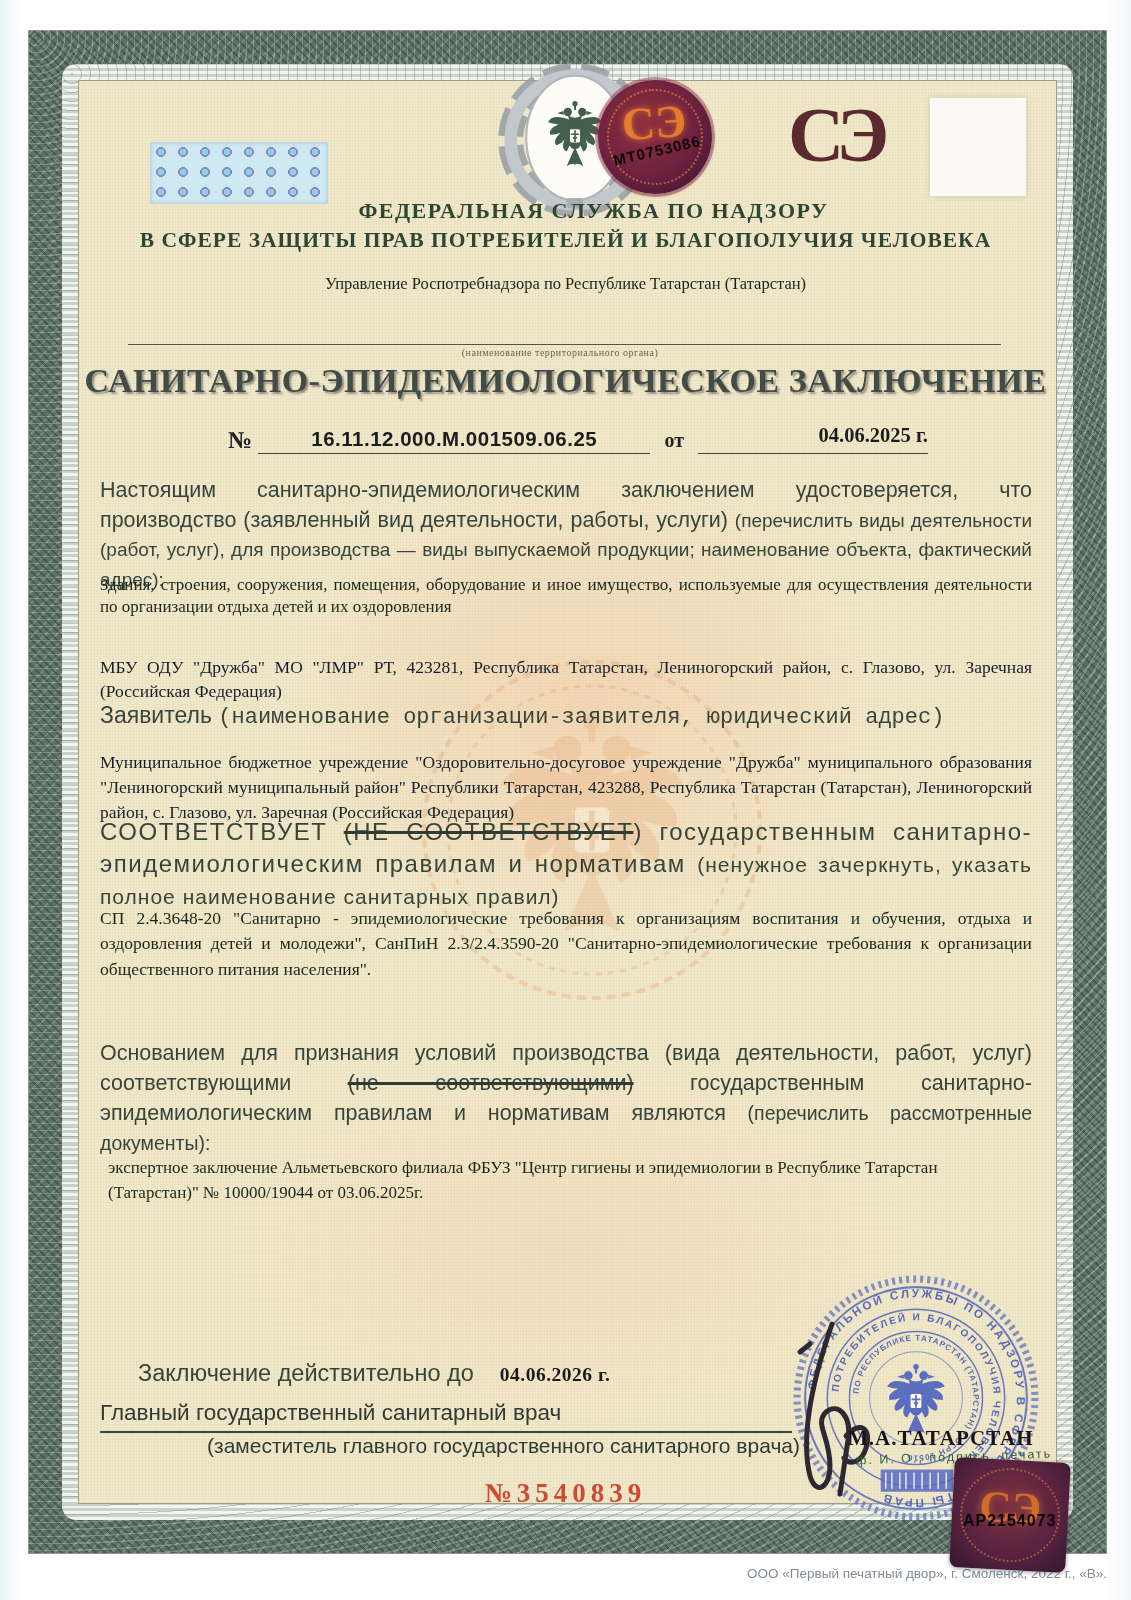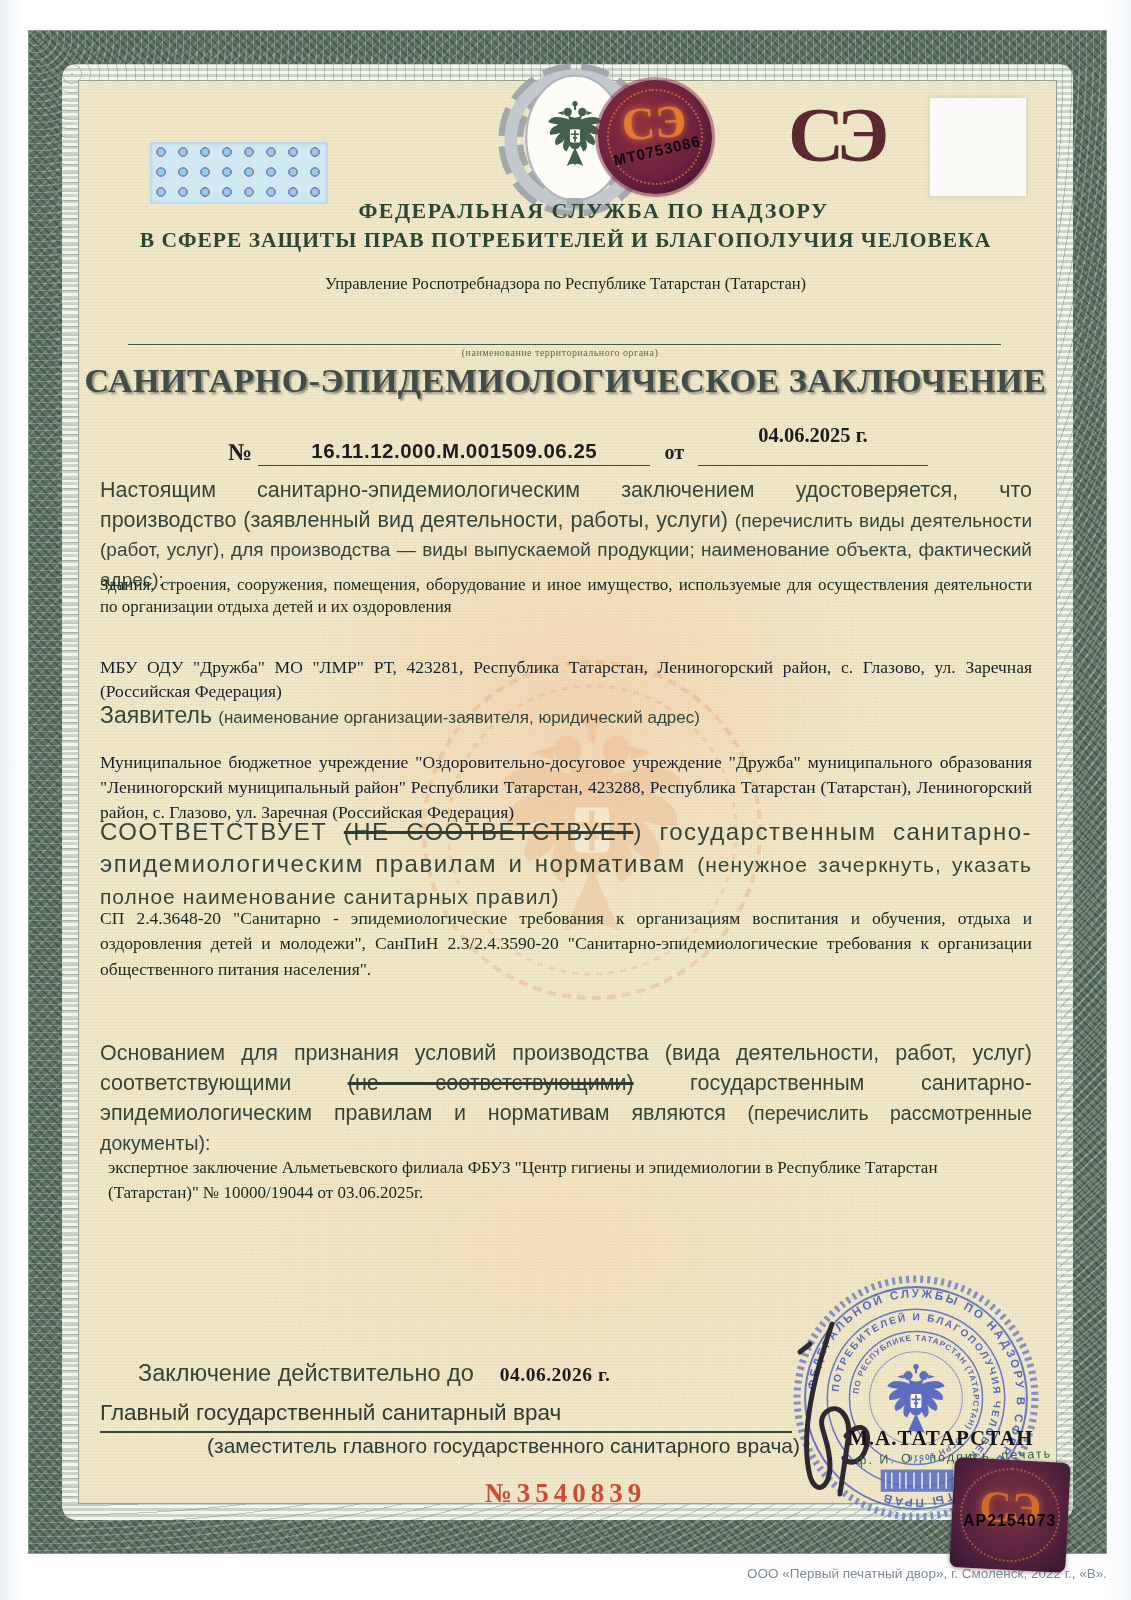--- a/index.html
+++ b/index.html
@@ -57,29 +57,29 @@
   .rule-cap{left:0;width:1048px;top:347px;text-align:center;font:10px "Liberation Serif",serif;color:#5a6a55;letter-spacing:.5px;margin-left:36px;}
   .doc-title{left:0;width:1131px;top:362px;text-align:center;
       font:bold 34px "Liberation Serif",serif;color:#414c46;letter-spacing:.5px;
       text-shadow:2px 2px 2px rgba(70,70,70,.55);}
   .num-row{left:228px;width:700px;top:424px;display:flex;align-items:flex-end;
       font:bold 21px "Liberation Serif",serif;color:#222;}
   .num-row .lbl{font:bold 24px "Liberation Serif",serif;padding-right:6px;}
   .num-row .fill{flex:1;text-align:center;border-bottom:1.5px solid #444;padding-bottom:2px;
       font:bold 20.5px "Liberation Sans",sans-serif;letter-spacing:.5px;color:#1d1d1d;}
   .num-row .ot{padding:0 14px 2px;font:bold 20px "Liberation Serif",serif;}
-  .num-row .fill2{width:230px;text-align:center;border-bottom:1.5px solid #444;padding-bottom:18px;
+  .num-row .fill2{width:230px;text-align:right;border-bottom:1.5px solid #444;padding-bottom:6px;
       font:bold 20.5px "Liberation Serif",serif;color:#1d1d1d;}
   .para{left:100px;width:932px;text-align:justify;color:#36453b;}
   .p-intro{top:476px;font:21.5px/1.38 "Liberation Sans",sans-serif;}
   .p-intro .small{font-size:19px;}
   .p-activity{top:574px;font:17px/1.32 "Liberation Serif",serif;color:#18261c;}
   .p-object{top:656px;font:17.5px/1.35 "Liberation Serif",serif;color:#141f2b;}
   .p-applicant-row{top:702px;font:23px "Liberation Sans",sans-serif;color:#36453b;}
-  .p-applicant-row .cap{font-size:17px;}
+  .p-applicant-row .cap{font-size:22px;font-family:Liberation Mono, monospace;}
   .p-applicant{top:750px;font:17.5px/1.42 "Liberation Serif",serif;color:#141f2b;}
   .p-conform{top:816px;font:24px/1.33 "Liberation Sans",sans-serif;letter-spacing:1.5px;}
   .p-conform .note{font-size:21px;letter-spacing:1px;}
   .p-rules{top:906px;font:17.5px/1.45 "Liberation Serif",serif;color:#18261c;}
   .p-basis{top:1038px;font:21.5px/1.4 "Liberation Sans",sans-serif;}
   .p-basis .note{font-size:19.5px;}
   .p-docs{top:1156px;left:108px;width:860px;font:17px/1.45 "Liberation Serif",serif;color:#18261c;text-align:left;}
   .strike{text-decoration:line-through;text-decoration-thickness:2.5px;text-decoration-color:#2f3b33;}
   .valid-row{left:100px;top:1360px;font:23.5px "Liberation Sans",sans-serif;color:#36453b;margin-left:38px;}
   .valid-row .date{font:bold 19.5px "Liberation Serif",serif;color:#1a1a1a;padding-left:26px;letter-spacing:.5px;}

